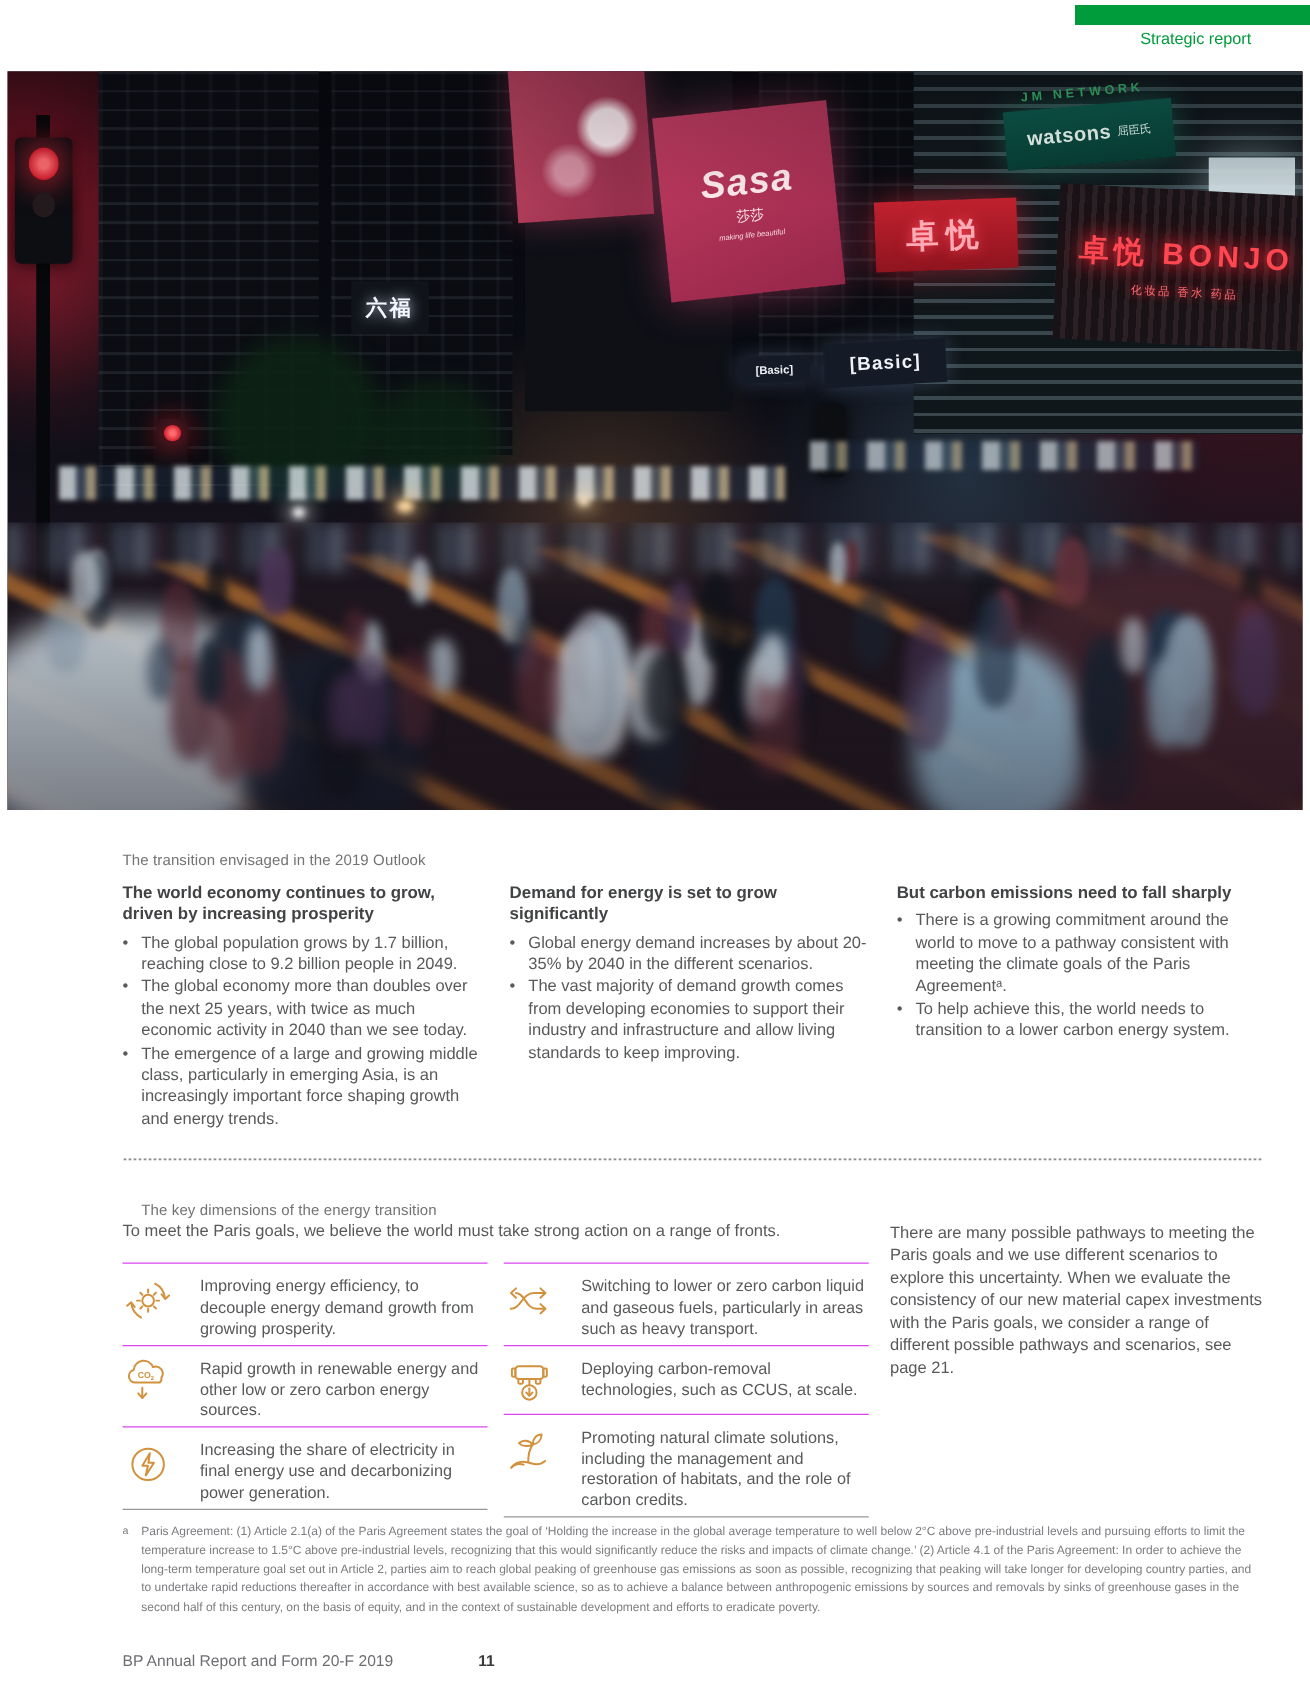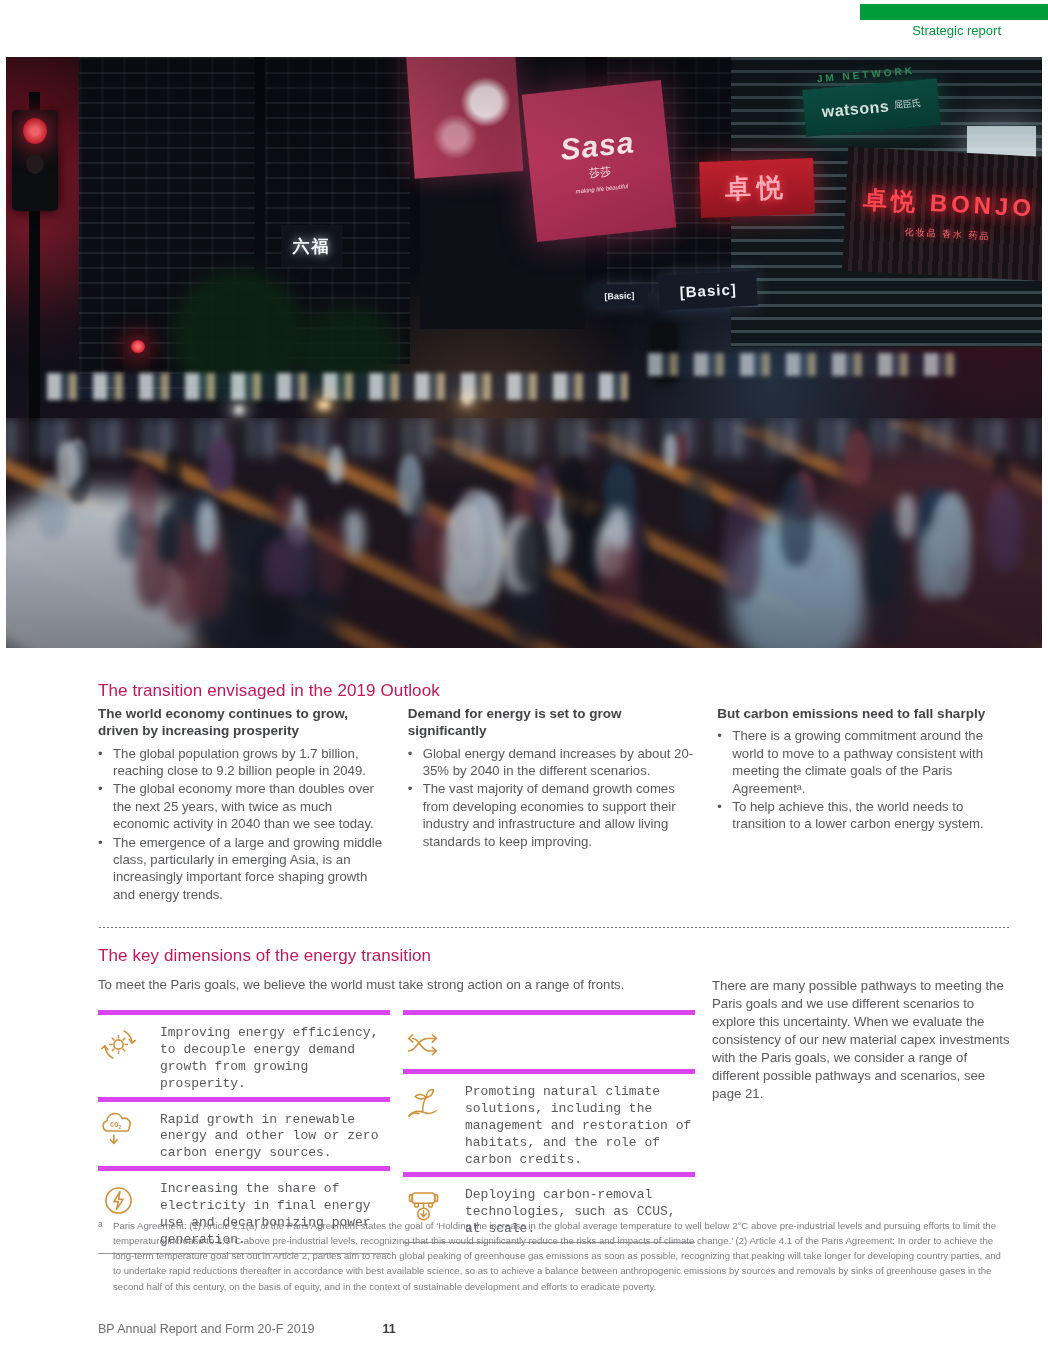--- a/index.html
+++ b/index.html
@@ -62,37 +62,37 @@
   .crosswalk{position:absolute;left:-15%;right:-15%;top:8%;bottom:-12%;background:
     repeating-linear-gradient(28deg, transparent 0 52px, rgba(215,132,52,.78) 52px 66px, rgba(150,85,35,.35) 66px 72px);
     filter:blur(3px);opacity:.8;transform:rotate(-2deg);}
   .far-crowd{position:absolute;left:0;right:0;top:0;height:17%;filter:blur(6px);opacity:.9;background:
     repeating-linear-gradient(90deg, rgba(205,215,225,.55) 0 7px, rgba(30,42,62,.7) 7px 16px, rgba(125,60,72,.5) 16px 21px, rgba(18,24,34,.7) 21px 34px, rgba(180,195,205,.45) 34px 40px, rgba(45,55,80,.65) 40px 52px);}
   .fg{position:absolute;border-radius:46% 46% 38% 38%;}
   .photo-vignette{position:absolute;inset:0;background:linear-gradient(180deg, rgba(5,5,10,.25) 0%, rgba(0,0,0,0) 18%, rgba(0,0,0,0) 70%, rgba(12,6,16,.38) 100%);pointer-events:none;}
 
   
   .content{position:absolute;left:98px;width:912px;}
-  .sec-title{font-size:17px;color:#be185d;letter-spacing:.1px;}
+  .sec-title{font-size:12px;color:#737373;letter-spacing:.1px;}
   #outlook-title{top:681px;}
   .cols{position:absolute;top:705px;display:grid;grid-template-columns:1fr 1fr 1fr;column-gap:17px;}
   .col h3{font-size:13.5px;color:#424345;margin:0 0 5px 0;line-height:1.28;}
   .bullet{display:flex;font-size:13.2px;line-height:1.32;margin-bottom:1px;}
   .bullet .dot{width:15px;flex:0 0 15px;}
   .bullet .txt{flex:1;}
 
   .dotted-rule{position:absolute;left:98px;width:912px;top:926px;height:3px;
     background-image:radial-gradient(circle,#6e6f72 0.8px,transparent 1px);background-size:4px 3px;background-repeat:repeat-x;}
 
   #dims-title{top:946px;}
   .intro{position:absolute;top:977px;left:98px;width:600px;font-size:13.2px;color:#58595b;}
   .dim-col{position:absolute;top:1010px;width:292px;border-bottom:1px solid #96979a;}
   #dim-col-left{left:98px;}
   #dim-col-right{left:403px;}
-  .dim-row{border-top:5px solid #d946ef;display:flex;padding:7px 0 4px 0;font-family:Liberation Mono, monospace;}
+  .dim-row{border-top:1px solid #d946ef;display:flex;padding:7px 0 4px 0;}
   .dim-icon{flex:0 0 62px;padding-top:2px;}
   .dim-icon svg{width:41px;height:41px;display:block;}
   .dim-text{flex:1;font-size:13px;line-height:1.3;color:#58595b;padding-top:3px;}
 
   .side-text{position:absolute;left:712px;top:977px;width:298px;font-size:13.2px;line-height:1.36;color:#58595b;}
   .side-text p{margin:0 0 13px 0;}
 
   .footnote{position:absolute;left:98px;top:1218px;width:912px;display:flex;color:#7b7c7f;}
   .footnote .mark{flex:0 0 15px;font-size:8.5px;padding-top:1px;}
   .footnote .fn-text{flex:1;font-size:9.6px;line-height:1.58;}
@@ -280,21 +280,21 @@
         </div>
       <div class="bullet">
           <span class="dot">•</span>
           <span class="txt">To help achieve this, the world needs to transition to a lower carbon energy system.</span>
         </div>
     </div>
   </div>
 
   <div class="dotted-rule"></div>
 
-  <h2 class="sec-title content" id="dims-title" style="position:absolute;margin:0;font-weight:normal;">The key dimensions of the energy transition</h2>
+  <h2 class="sec-title content" id="dims-title" style="position:absolute;margin:15px;font-weight:normal;">The key dimensions of the energy transition</h2>
   <div class="intro">To meet the Paris goals, we believe the world must take strong action on a range of fronts.</div>
 
   <div class="dim-col" id="dim-col-left">
     <div class="dim-row">
       <div class="dim-icon">
         <svg viewBox="0 0 44 44">
             <g class="ic">
           <circle cx="22" cy="22" r="5"></circle>
           <line x1="29" y1="22" x2="31.5" y2="22"></line>
               <line x1="15" y1="22" x2="12.5" y2="22"></line>
@@ -345,53 +345,54 @@
         <svg viewBox="0 0 44 44">
             <g class="ic">
           <path d="M6 29 C15 29 15.5 15.5 26 15.5 H35.5"></path>
           <path d="M31.5 11.5 L35.8 15.5 L31.5 19.5"></path>
           <path d="M10.5 15.5 C18 15.5 19 29 28 29 H35.5"></path>
           <path d="M31.5 25 L35.8 29 L31.5 33"></path>
           <path d="M10.5 11.5 L6.2 15.5 L10.5 19.5"></path>
         </g>
           </svg>
       </div>
-    </div>
-    <div class="dim-row">
-      <div class="dim-icon">
-        <svg viewBox="0 0 44 44">
-            <g class="ic">
-          <path d="M6.5 35.5 C11 29.5 18 29.8 23.5 31.8 C28 33.4 32 32.8 35.5 29.8"></path>
-          <path d="M6.5 35.5 C9 32.5 13.5 31.6 17 33"></path>
-          <path d="M21 30.5 C21 24 22 19.5 25 15.5"></path>
-          <path d="M25 15.5 C21.5 11.5 16 11.5 13 14.5 C16.2 17.8 21.5 17.6 25 15.5 Z"></path>
-          <path d="M25 15.5 C25 10.5 28 7 32.5 7 C32.5 11.5 29.5 14.8 25 15.5 Z"></path>
-        </g>
-          </svg>
-      </div>
-      <div class="dim-text">Promoting natural climate solutions, including the management and restoration of habitats, and the role of carbon credits.</div>
+      <div class="dim-text">Switching to lower or zero carbon liquid and gaseous fuels, particularly in areas such as heavy transport.</div>
     </div>
     <div class="dim-row">
       <div class="dim-icon">
         <svg viewBox="0 0 44 44">
             <g class="ic">
           <rect x="10" y="7.5" width="24" height="11" rx="3"></rect>
           <rect x="7" y="9.5" width="3" height="7" rx="1"></rect>
           <rect x="34" y="9.5" width="3" height="7" rx="1"></rect>
           <rect x="12.5" y="18.5" width="4" height="4" rx="1"></rect>
           <rect x="27.5" y="18.5" width="4" height="4" rx="1"></rect>
           <path d="M22 18.5 v5"></path>
           <circle cx="22" cy="30" r="6.2"></circle>
           <path d="M22 26.5 v6"></path>
               <path d="M19.3 30 L22 32.9 L24.7 30"></path>
         </g>
           </svg>
       </div>
       <div class="dim-text">Deploying carbon-removal technologies, such as CCUS, at scale.</div>
     </div>
+    <div class="dim-row">
+      <div class="dim-icon">
+        <svg viewBox="0 0 44 44">
+            <g class="ic">
+          <path d="M6.5 35.5 C11 29.5 18 29.8 23.5 31.8 C28 33.4 32 32.8 35.5 29.8"></path>
+          <path d="M6.5 35.5 C9 32.5 13.5 31.6 17 33"></path>
+          <path d="M21 30.5 C21 24 22 19.5 25 15.5"></path>
+          <path d="M25 15.5 C21.5 11.5 16 11.5 13 14.5 C16.2 17.8 21.5 17.6 25 15.5 Z"></path>
+          <path d="M25 15.5 C25 10.5 28 7 32.5 7 C32.5 11.5 29.5 14.8 25 15.5 Z"></path>
+        </g>
+          </svg>
+      </div>
+      <div class="dim-text">Promoting natural climate solutions, including the management and restoration of habitats, and the role of carbon credits.</div>
+    </div>
   </div>
 
   <div class="side-text">
     <p>There are many possible pathways to meeting the Paris goals and we use different scenarios to explore this uncertainty. When we evaluate the consistency of our new material capex investments with the Paris goals, we consider a range of different possible pathways and scenarios, see page 21.</p>
   </div>
 
   <div class="footnote">
     <span class="mark">a</span>
     <span class="fn-text">Paris Agreement: (1) Article 2.1(a) of the Paris Agreement states the goal of ‘Holding the increase in the global average temperature to well below 2°C above pre-industrial levels and pursuing efforts to limit the temperature increase to 1.5°C above pre-industrial levels, recognizing that this would significantly reduce the risks and impacts of climate change.’ (2) Article 4.1 of the Paris Agreement: In order to achieve the long-term temperature goal set out in Article 2, parties aim to reach global peaking of greenhouse gas emissions as soon as possible, recognizing that peaking will take longer for developing country parties, and to undertake rapid reductions thereafter in accordance with best available science, so as to achieve a balance between anthropogenic emissions by sources and removals by sinks of greenhouse gases in the second half of this century, on the basis of equity, and in the context of sustainable development and efforts to eradicate poverty.</span>
   </div>

